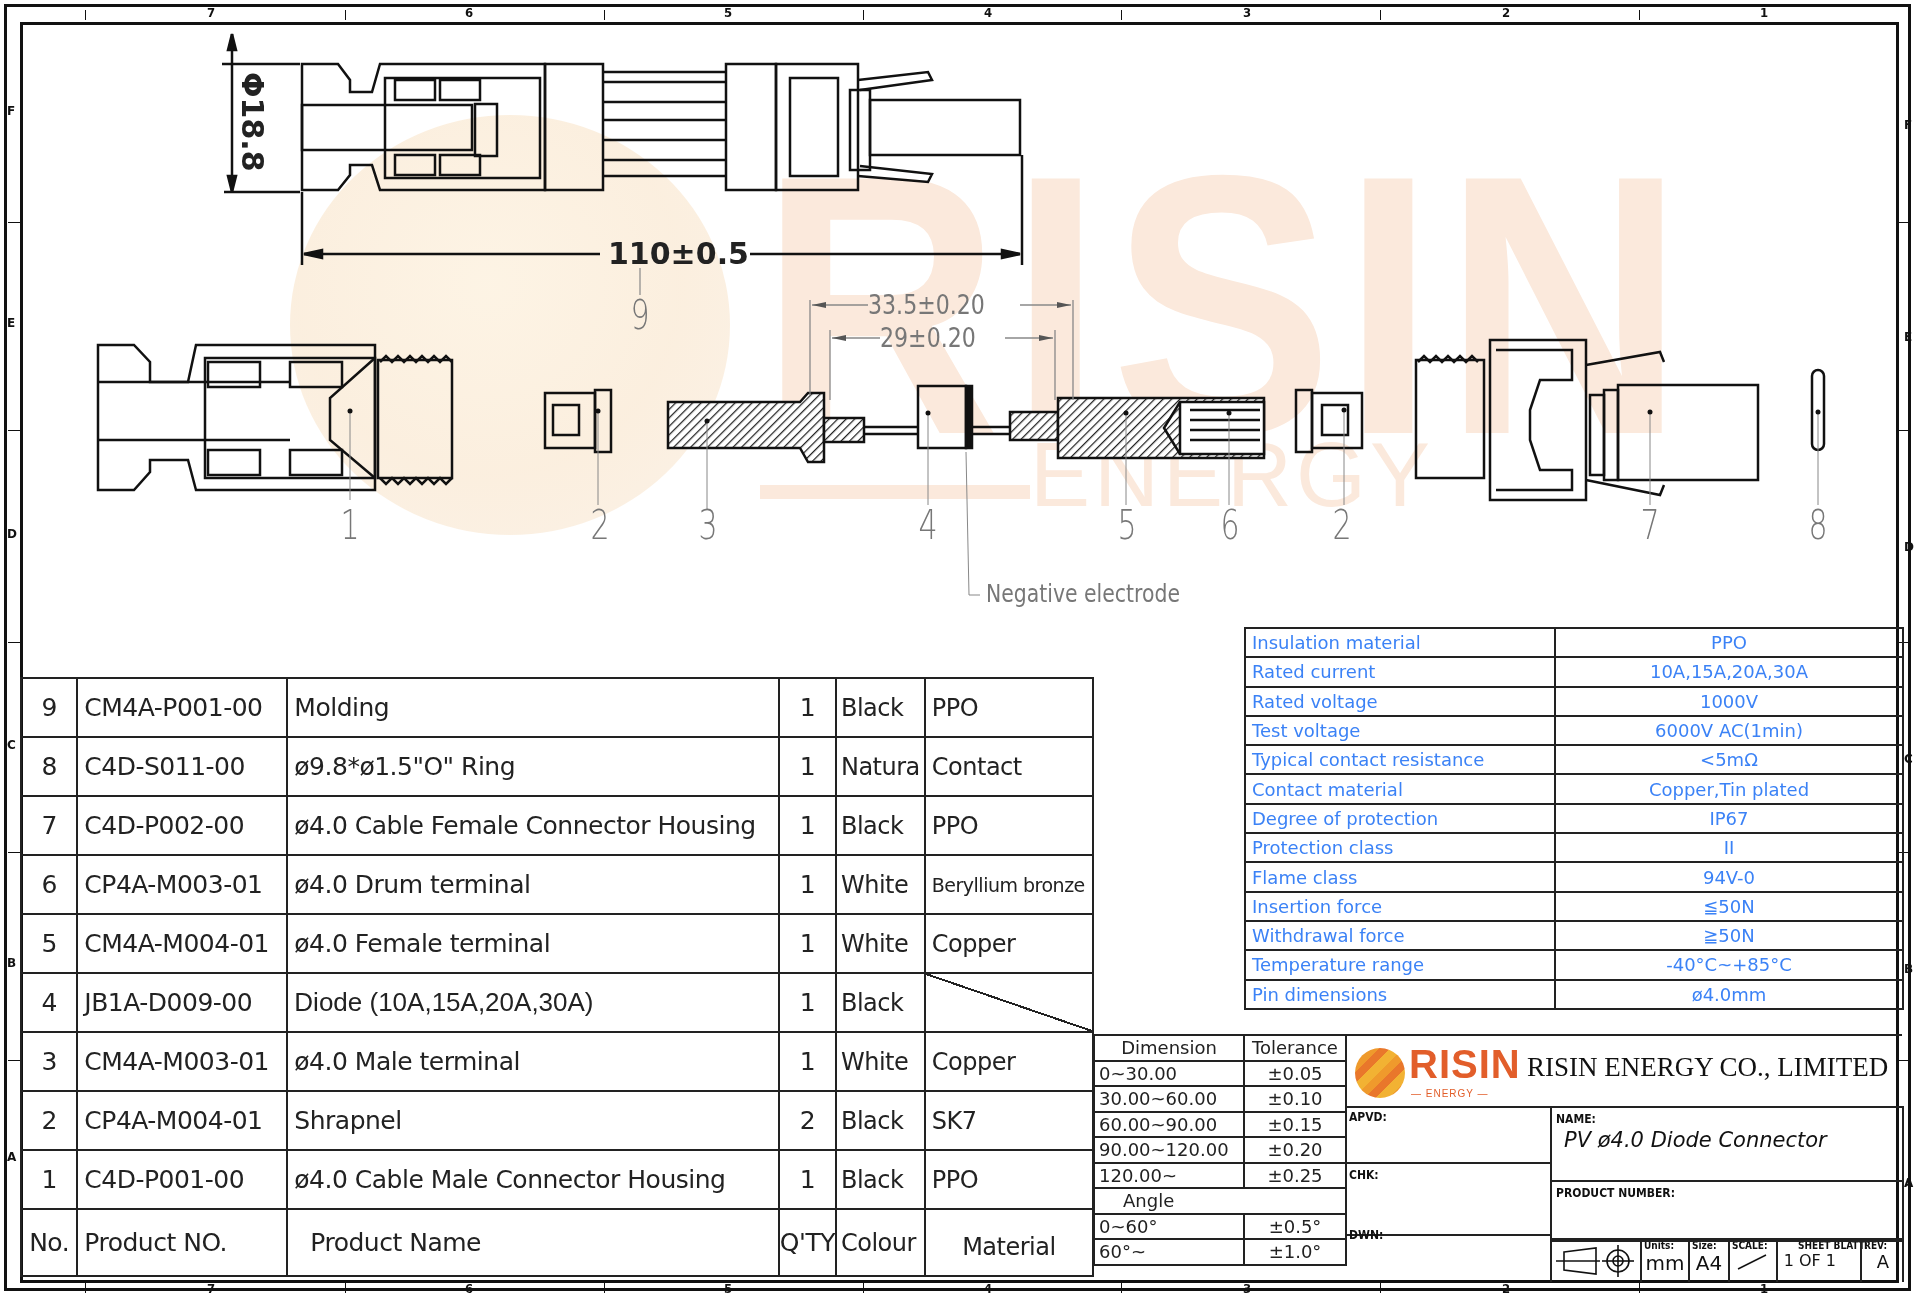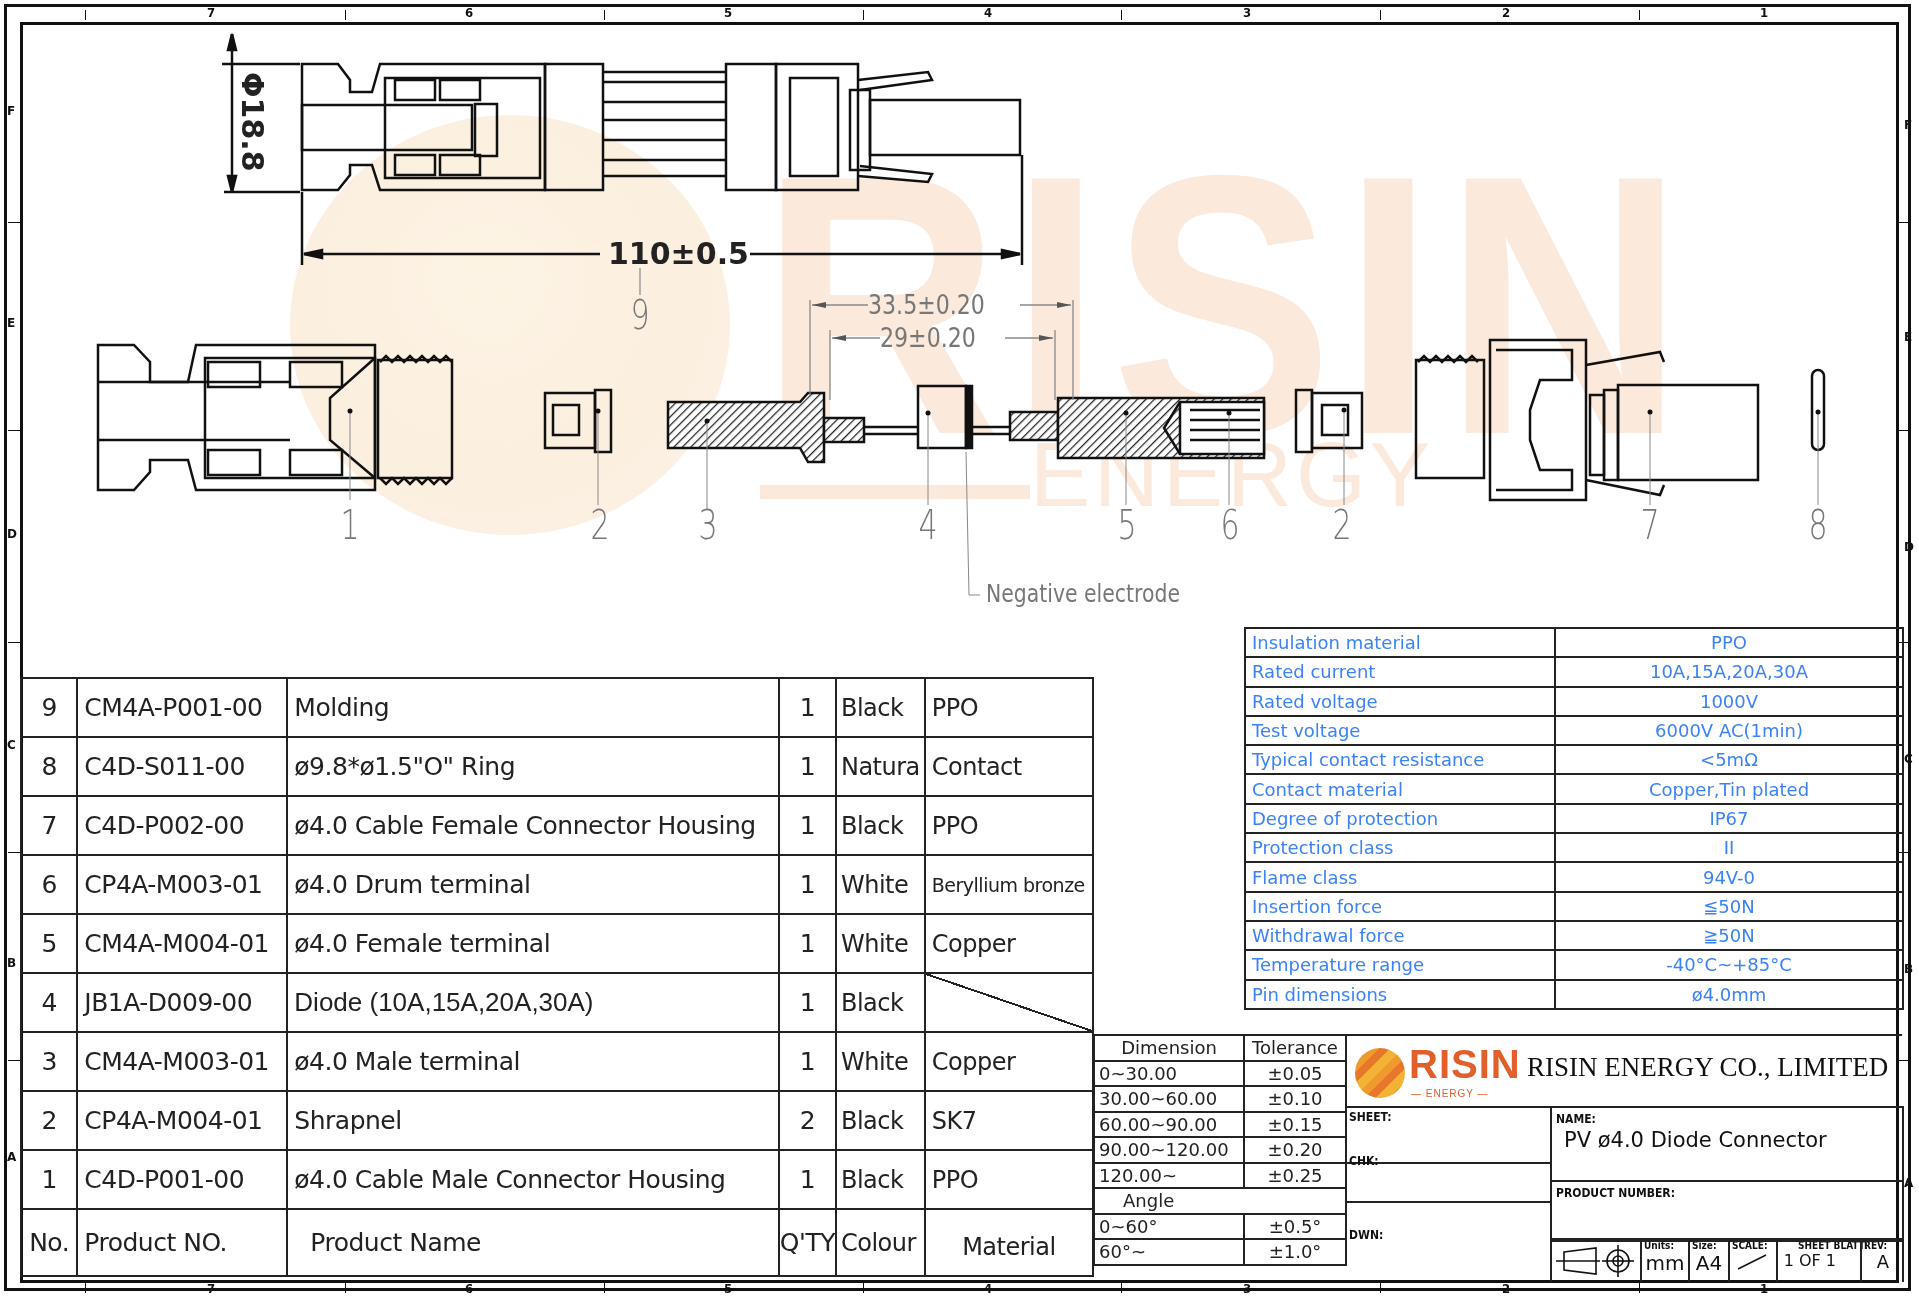--- a/index.html
+++ b/index.html
@@ -57,21 +57,21 @@
   .tb-logo-row { position: absolute; left: 0; top: 0; width: 555px; height: 70px; border-bottom: 2px solid #222; border-top: 2px solid #222; }
   .tb-left { position: absolute; left: 0; top: 72px; width: 203px; height: 176px; }
   .tb-cell { position: absolute; left: 0; width: 203px; border-bottom: 2px solid #222; font-size: 12px; font-weight: bold; padding: 4px 2px; box-sizing: border-box; font-family: "DejaVu Sans Condensed","DejaVu Sans", sans-serif; }
   .tb-right { position: absolute; left: 203px; top: 72px; width: 354px; height: 176px; border-left: 2px solid #222; border-right: 2px solid #222; box-sizing: border-box; }
   .company { position: absolute; left: 180px; top: 16px; font-family: "Liberation Serif", serif; font-size: 27px; color: #111; white-space: nowrap; }
   .logo-sun { position: absolute; left: 8px; top: 12px; width: 50px; height: 50px; border-radius: 50%;
               background: repeating-linear-gradient(135deg, #f2b233 0px, #f2b233 9px, #ef9a2c 9px, #ef9a2c 17px, #e9772b 17px, #e9772b 25px); }
   .logo-risin { position: absolute; left: 62px; top: 6px; font-family: "Liberation Sans", sans-serif; font-weight: bold; font-size: 40px; color: #e25e2a; letter-spacing: 1px; }
   .logo-energy { position: absolute; left: 64px; top: 52px; font-family: "Liberation Sans", sans-serif; font-size: 10px; color: #e25e2a; letter-spacing: 1px; white-space: nowrap; }
   .lbl-small { font-size: 12px; font-weight: bold; font-family: "DejaVu Sans Condensed","DejaVu Sans", sans-serif; }
-  .name-val { font-size: 21px; font-family: "DejaVu Sans", sans-serif; }
+  .name-val { font-size: 21px; font-family: "DejaVu Sans", sans-serif; font-style: italic; }
   .foot-cell { position: absolute; top: 0; height: 42px; border-left: 2px solid #222; box-sizing: border-box; }
 </style>
 </head>
 <body>
 
 <div class="abs outer"></div>
 <div class="abs inner"></div>
 
 <div>
   <div class="tick-v" style="left:85px;top:10px"></div>
@@ -489,22 +489,22 @@
 </table>
 
 <div class="tb">
   <div class="tb-logo-row">
     <div class="logo-sun"></div>
     <div class="logo-risin">RISIN</div>
     <div class="logo-energy">— <span>ENERGY</span> —</div>
     <div class="company">RISIN ENERGY CO., LIMITED</div>
   </div>
   <div class="tb-left">
-    <div class="tb-cell" style="top:0;height:58px">SHEET:</div>
-    <div class="tb-cell" style="top:44px;height:53px">CHK:</div>
+    <div class="tb-cell" style="top:0;height:58px">APVD:</div>
+    <div class="tb-cell" style="top:58px;height:72px">CHK:</div>
     <div class="tb-cell" style="top:118px;height:58px;border-bottom:none">DWN:</div>
   </div>
   <div class="tb-right">
     <div class="abs" style="left:0;top:0;width:352px;height:76px;border-bottom:2px solid #222;box-sizing:border-box;padding:6px 4px;">
       <div class="lbl-small">NAME:</div>
       <div class="name-val" style="padding-left:8px;margin-top:2px">PV ø4.0 Diode Connector</div>
     </div>
     <div class="abs" style="left:0;top:76px;width:352px;height:58px;border-bottom:2px solid #222;box-sizing:border-box;padding:4px;">
       <div class="lbl-small">PRODUCT NUMBER:</div>
     </div>

